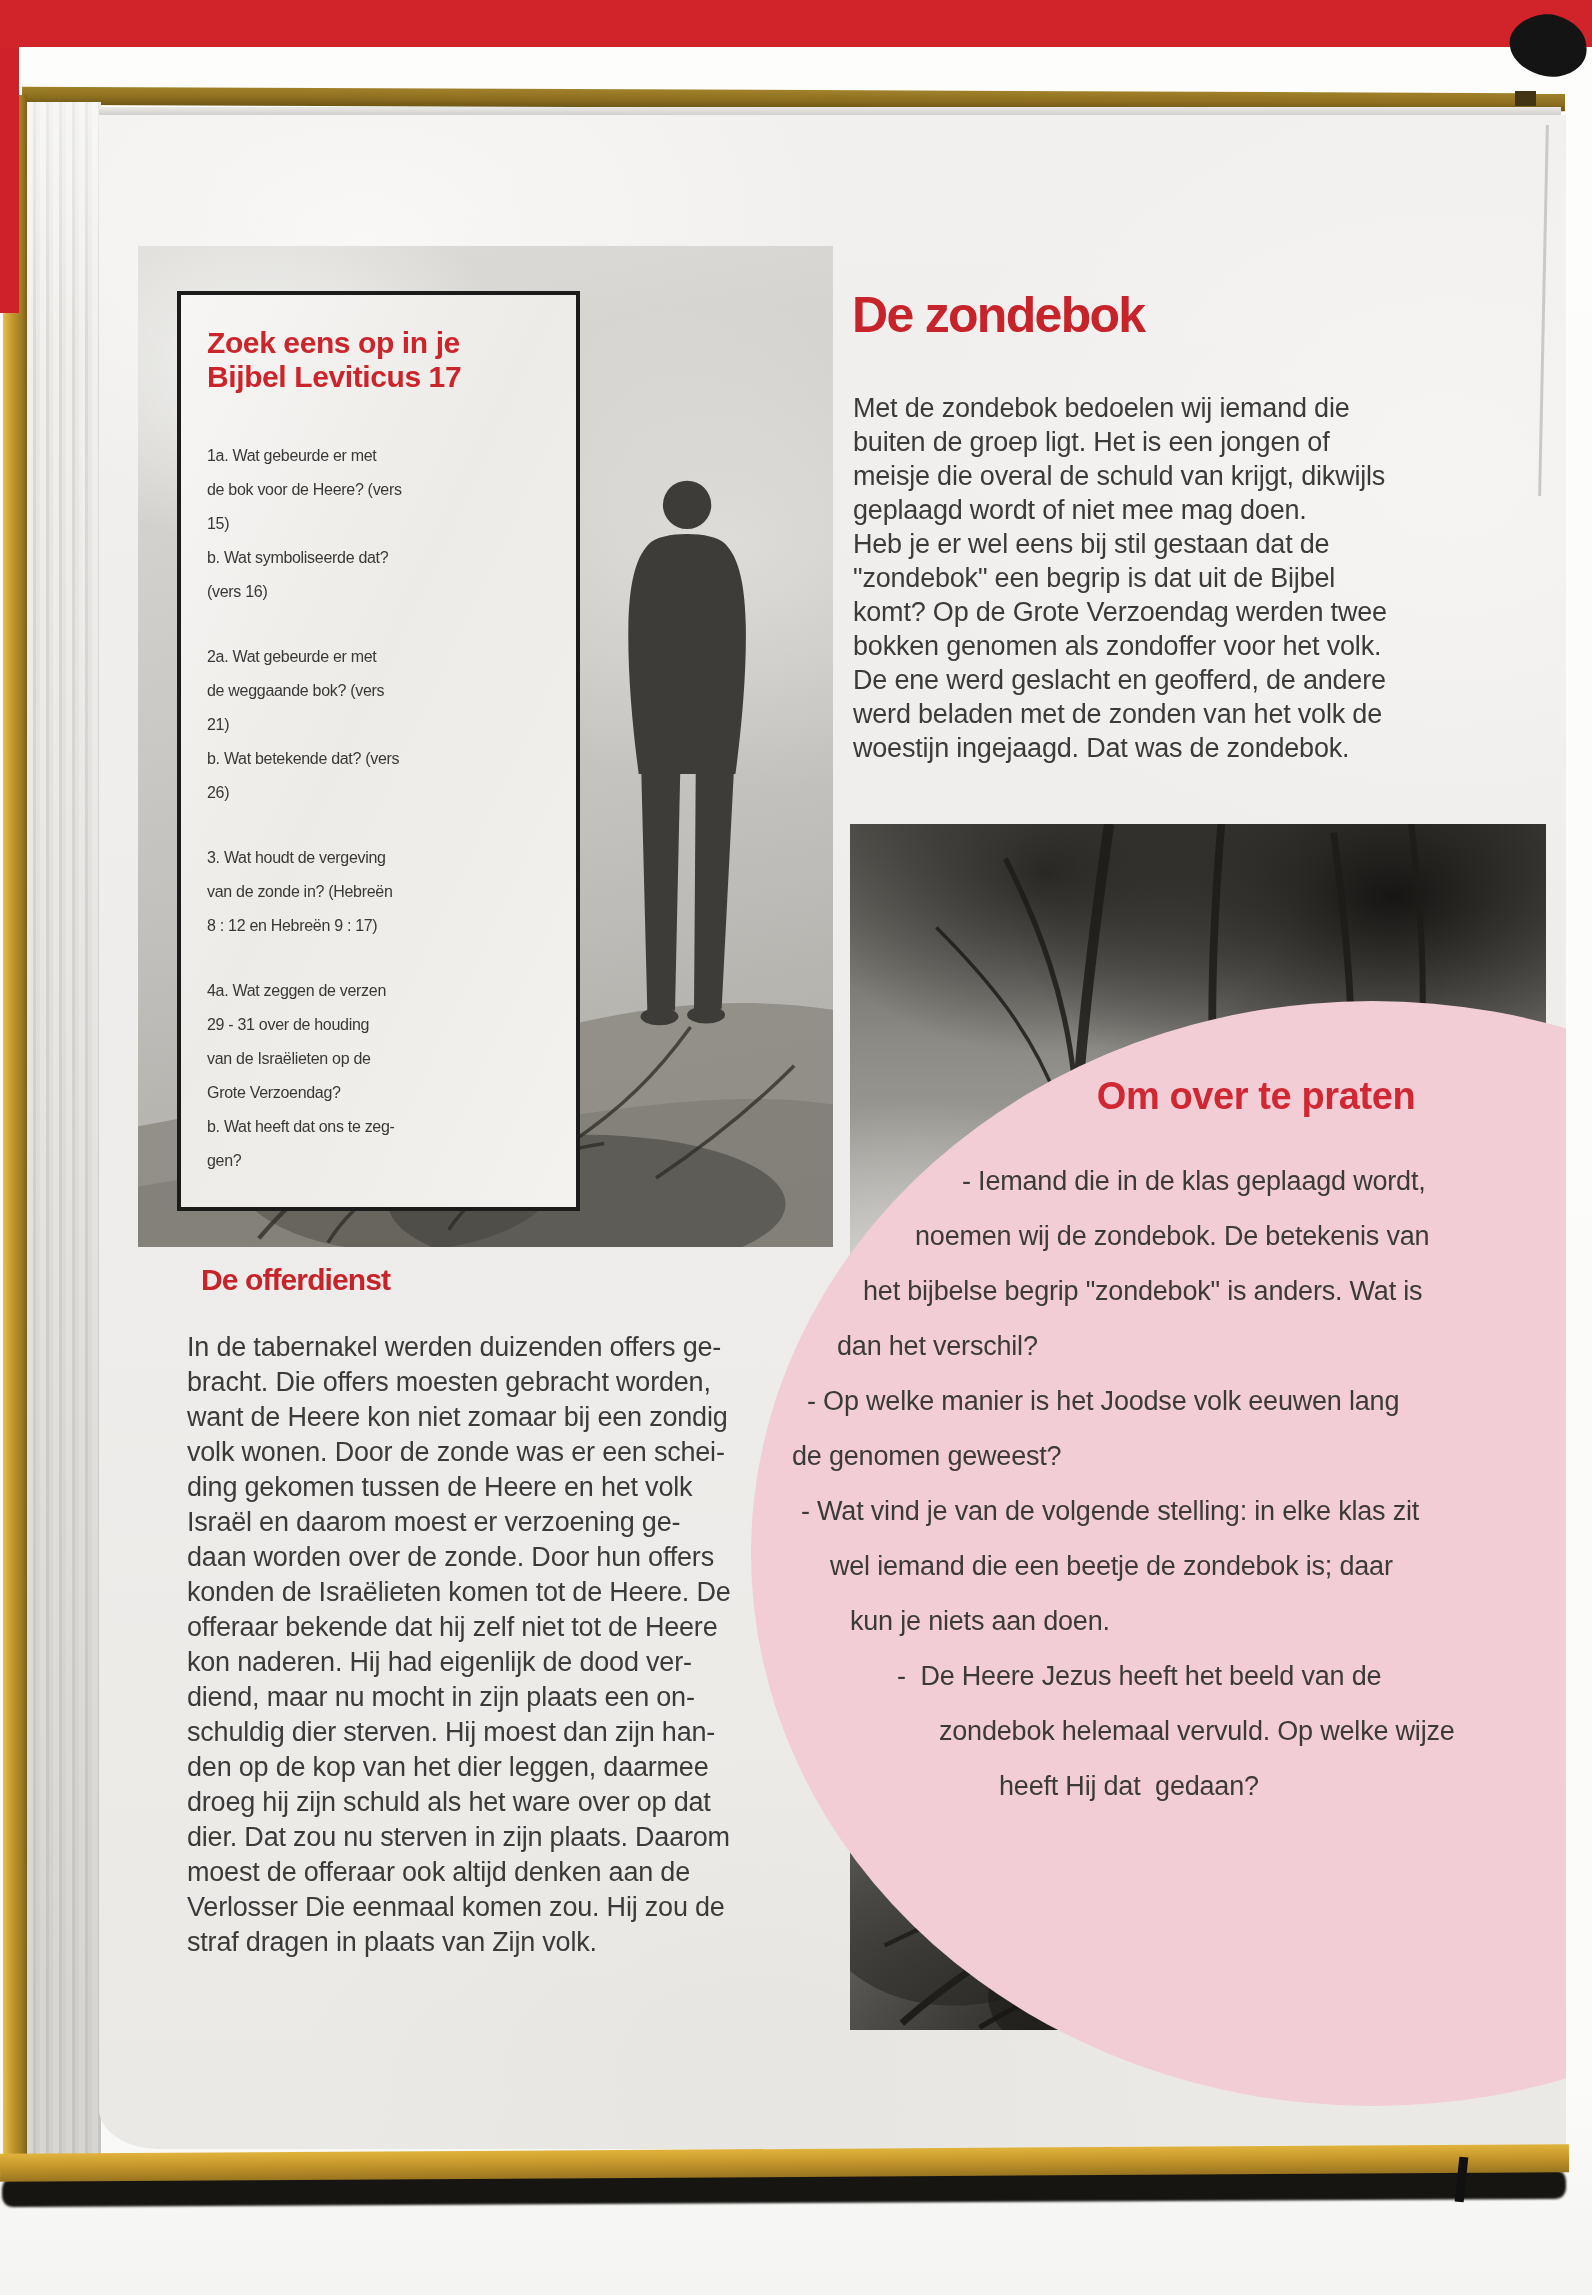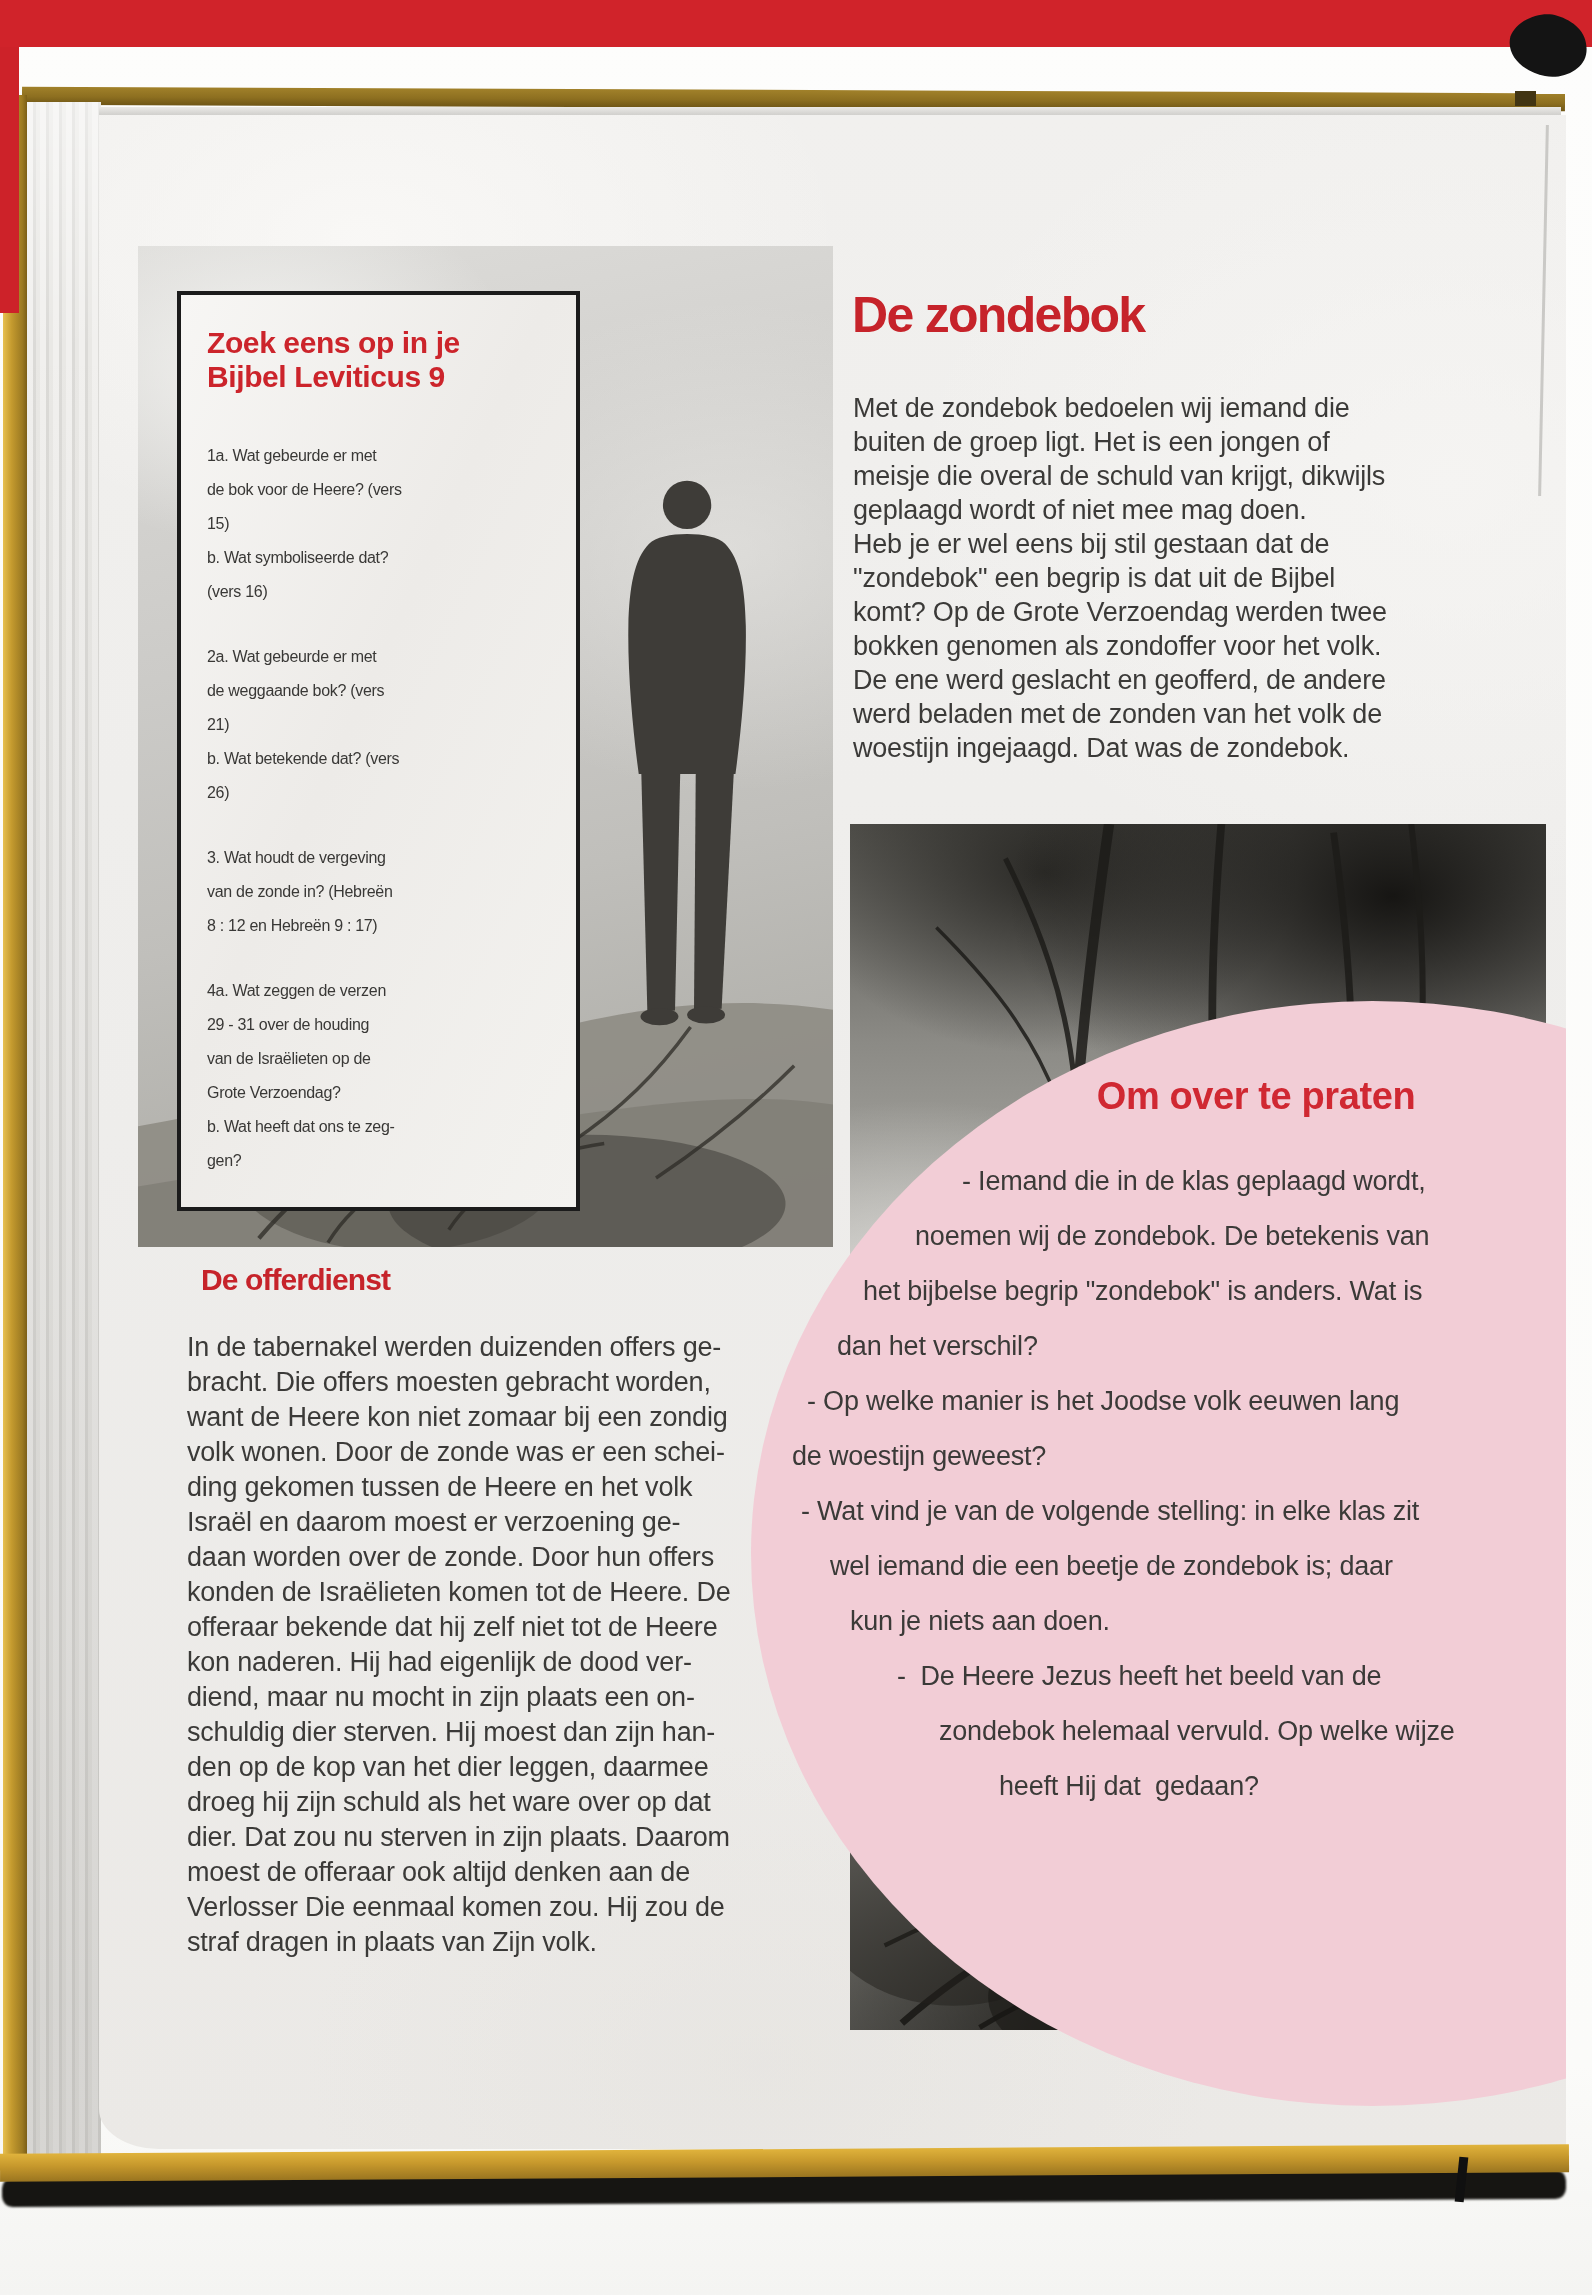--- a/index.html
+++ b/index.html
@@ -148,21 +148,21 @@
         <path d="M583,612 L628,612 L622,886 L590,888 Z"></path>
         <path d="M646,612 L690,612 L676,884 L644,886 Z"></path>
         <ellipse cx="604" cy="893" rx="22" ry="10"></ellipse>
         <ellipse cx="658" cy="891" rx="22" ry="10"></ellipse>
       </g>
     </svg>
   </div>
 
   <div class="abs" id="qbox">
     <div class="qbox-heading">Zoek eens op in je
-Bijbel Leviticus 9</div>
+Bijbel Leviticus 17</div>
     <div>
         <div class="q-item">1a. Wat gebeurde er met
 de bok voor de Heere? (vers
 15)
 b. Wat symboliseerde dat?
 (vers 16)</div>
         <div class="q-item">2a. Wat gebeurde er met
 de weggaande bok? (vers
 21)
 b. Wat betekende dat? (vers
@@ -216,21 +216,21 @@
   </div>
 
   <div class="abs" id="pink-oval"></div>
   <div class="abs" id="oval-heading">Om over te praten</div>
   <div class="abs" id="oval-lines">
       <div class="oval-line">- Iemand die in de klas geplaagd wordt,</div>
       <div class="oval-line">noemen wij de zondebok. De betekenis van</div>
       <div class="oval-line">het bijbelse begrip "zondebok" is anders. Wat is</div>
       <div class="oval-line">dan het verschil?</div>
       <div class="oval-line">- Op welke manier is het Joodse volk eeuwen lang</div>
-      <div class="oval-line">de woestijn geweest?</div>
+      <div class="oval-line">de genomen geweest?</div>
       <div class="oval-line">- Wat vind je van de volgende stelling: in elke klas zit</div>
       <div class="oval-line">wel iemand die een beetje de zondebok is; daar</div>
       <div class="oval-line">kun je niets aan doen.</div>
       <div class="oval-line">-  De Heere Jezus heeft het beeld van de</div>
       <div class="oval-line">zondebok helemaal vervuld. Op welke wijze</div>
       <div class="oval-line">heeft Hij dat  gedaan?</div>
     </div>
 
   <div class="abs" id="offer-heading">De offerdienst</div>
   <div class="abs" id="offer-body">In de tabernakel werden duizenden offers ge-

